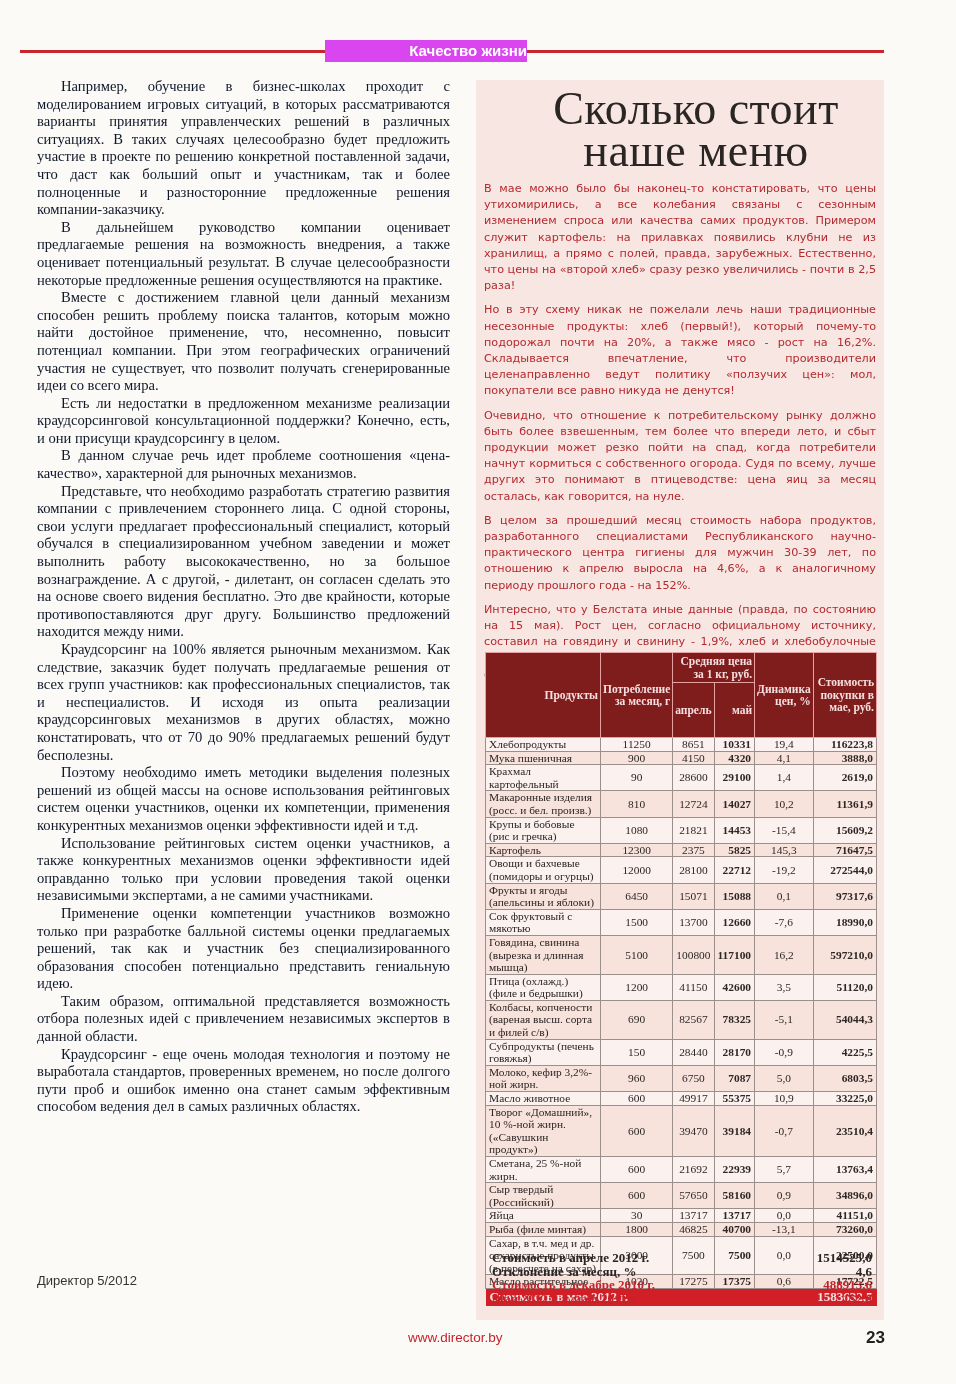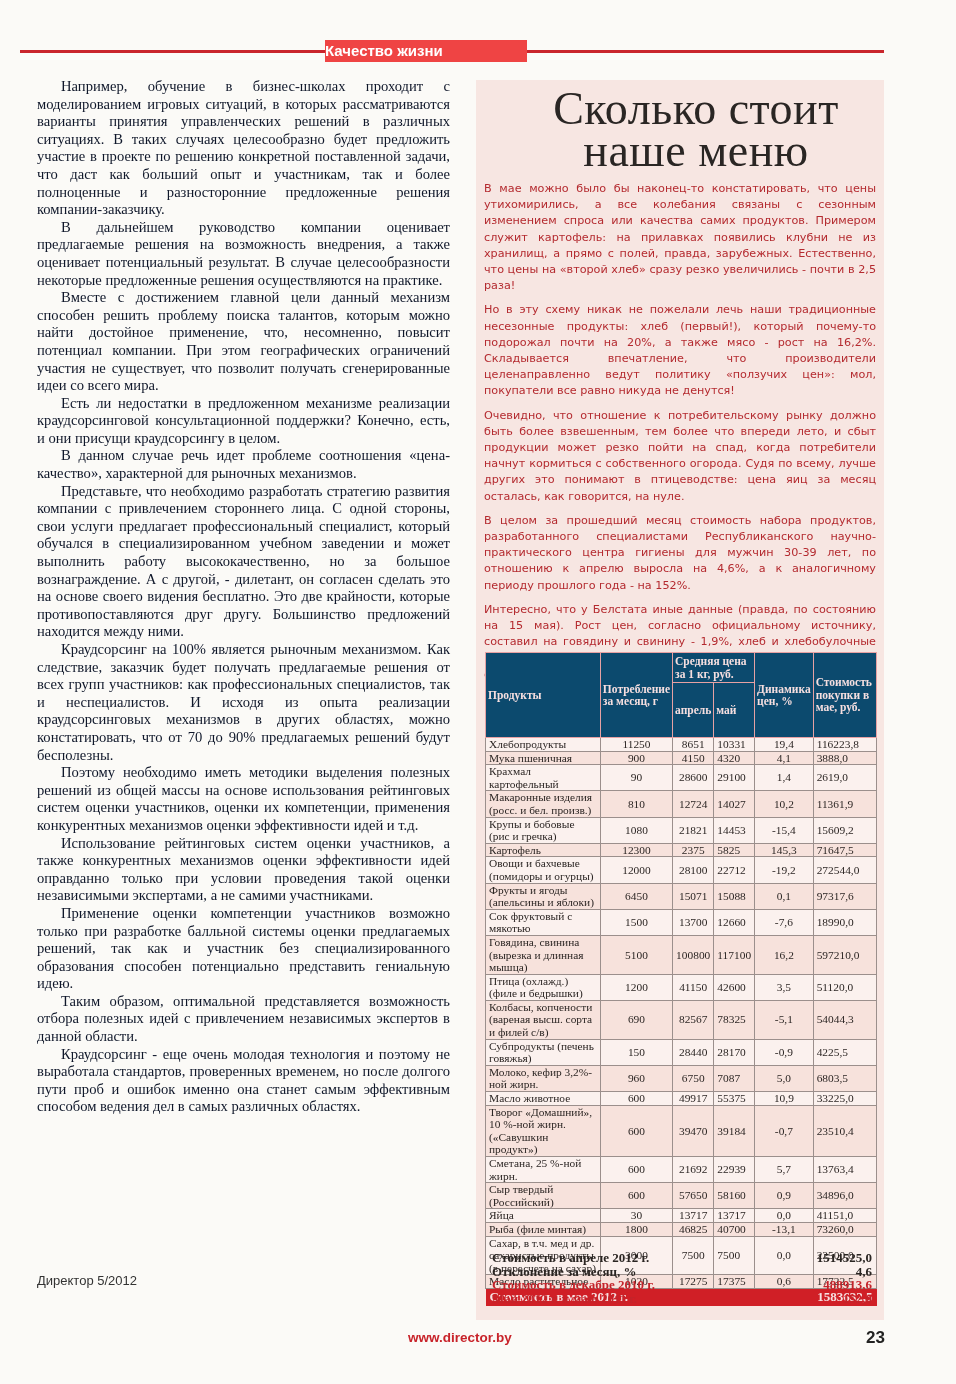--- a/index.html
+++ b/index.html
@@ -2,23 +2,23 @@
 <html><head>
 <meta charset="utf-8">
 <style>
   html, body { margin: 0; padding: 0; }
   body {
     width: 956px; height: 1384px; background: #fbfaf7; position: relative;
     font-family: "DejaVu Serif", serif; color: #2a2522; overflow: hidden;
   }
   .header-line { position: absolute; left: 20px; top: 50px; width: 864px; height: 3px; background: #c9252c; }
   .header-tab {
-    position: absolute; left: 325px; top: 40px; width: 202px; height: 22px; background: #ef4444;
+    position: absolute; left: 325px; top: 40px; width: 202px; height: 22px; background: #d946ef;
     color: #fff; font-family: "Liberation Sans", sans-serif; font-weight: bold; font-size: 15px;
-    text-align: left; line-height: 22px;
+    text-align: right; line-height: 22px;
   }
   .left-col {
     position: absolute; left: 37px; top: 78px; width: 413px;
     font-family: "Liberation Serif", serif; font-size: 14.6px; line-height: 17.6px; text-align: justify;
     color: #0f172a;
   }
   .left-col p { margin: 0; text-indent: 24px; }
   .sidebar {
     position: absolute; left: 476px; top: 80px; width: 408px; height: 1240px; background: #f7e6e2;
   }
@@ -29,38 +29,38 @@
   .intro {
     position: absolute; left: 484px; top: 181px; width: 392px;
     font-family: "DejaVu Sans", sans-serif; font-size: 11.2px; line-height: 16.2px; color: #b42a2f; text-align: justify;
   }
   .intro p { margin: 0 0 8px 0; }
   .tbl {
     position: absolute; left: 485px; top: 652px; width: 392px; border-collapse: collapse;
     font-family: "Liberation Serif", serif; font-size: 11.4px; color: #2c2624;
   }
   .tbl th {
-    background: #0c4a6e; color: #f6dfe0; font-weight: bold; font-size: 11.5px; line-height: 12.5px;
-    border: 1px solid #e7a1a3; padding: 2px 2px; text-align: left;
+    background: #7f1d1d; color: #f6dfe0; font-weight: bold; font-size: 11.5px; line-height: 12.5px;
+    border: 1px solid #e7a1a3; padding: 2px 2px; text-align: right;
   }
   .tbl td { border: 1px solid #9b8f8c; padding: 0 3px; line-height: 12.6px; vertical-align: middle; }
   .tbl td.name { text-align: left; width: 133px; }
   .tbl td.num { text-align: center; }
-  .tbl td.b { font-weight: normal; text-align: left; }
+  .tbl td.b { font-weight: bold; text-align: right; }
   .tbl tr.odd td { background: #f7e2dc; }
   .tbl tr.even td { background: #fbf1ee; }
   .tbl tr.total td { background: #d01f26; color: #f6dfe0; font-weight: bold; font-size: 13px; border: none; padding: 2px 4px; }
   .summary {
     position: absolute; left: 492px; top: 1251px; width: 380px;
     font-family: "Liberation Serif", serif; font-weight: bold; font-size: 13px; line-height: 13.6px;
   }
   .summary .row { display: flex; justify-content: space-between; }
   .summary .red { color: #c4232a; }
   .footer-left { position: absolute; left: 37px; top: 1273px; font-family: "Liberation Sans", sans-serif; font-size: 13px; color: #333; }
-  .footer-mid { position: absolute; left: 408px; top: 1330px; font-family: "Liberation Sans", sans-serif; font-size: 13.5px; color: #c8232a; font-weight: bold; }
+  .footer-mid { position: absolute; left: 408px; top: 1330px; font-family: "Liberation Sans", sans-serif; font-size: 13.5px; color: #c8232a; font-weight: normal; }
   .footer-right { position: absolute; left: 866px; top: 1328px; font-family: "Liberation Sans", sans-serif; font-size: 17px; font-weight: bold; color: #222; }
 </style>
 </head>
 <body>
 
 <div class="header-line"></div>
 <div class="header-tab">Качество жизни</div>
 
 <div class="left-col">
   <p>Например, обучение в бизнес-школах проходит с моделированием игровых ситуаций, в которых рассматриваются варианты принятия управленческих решений в различных ситуациях. В таких случаях целесообразно будет предложить участие в проекте по решению конкретной поставленной задачи, что даст как больший опыт и участникам, так и более полноценные и разносторонние предложенные решения компании-заказчику.</p>

